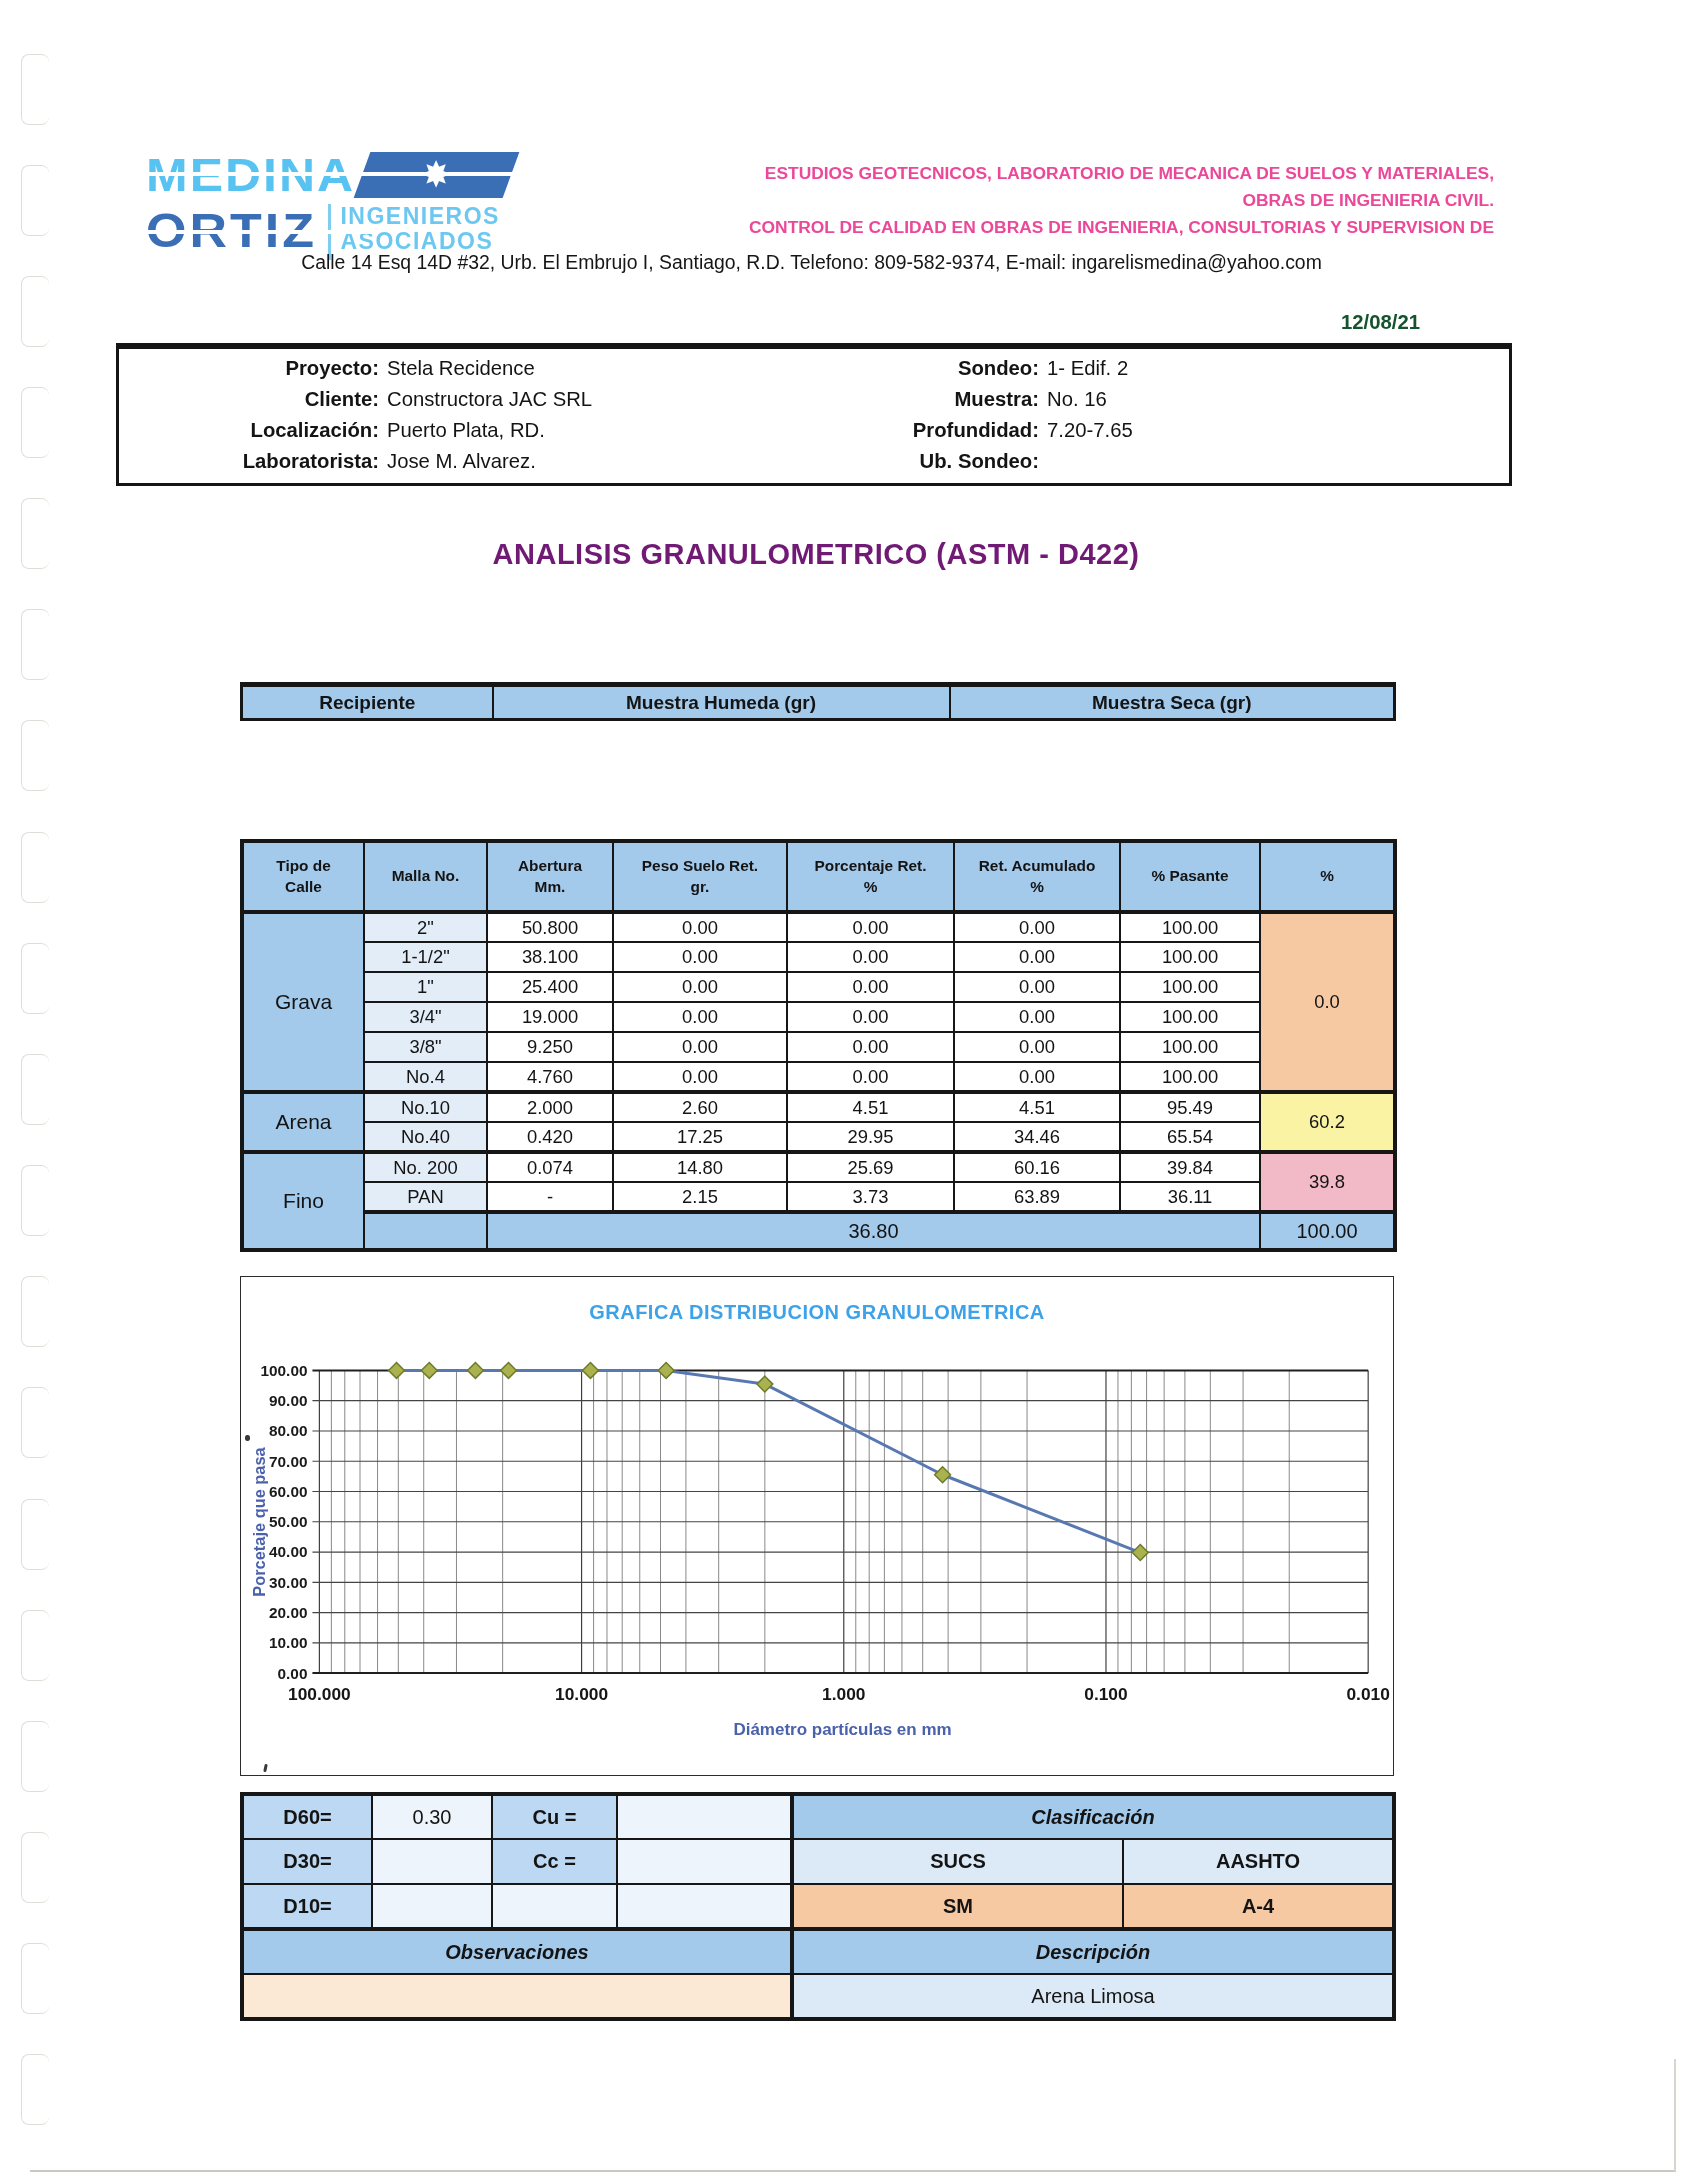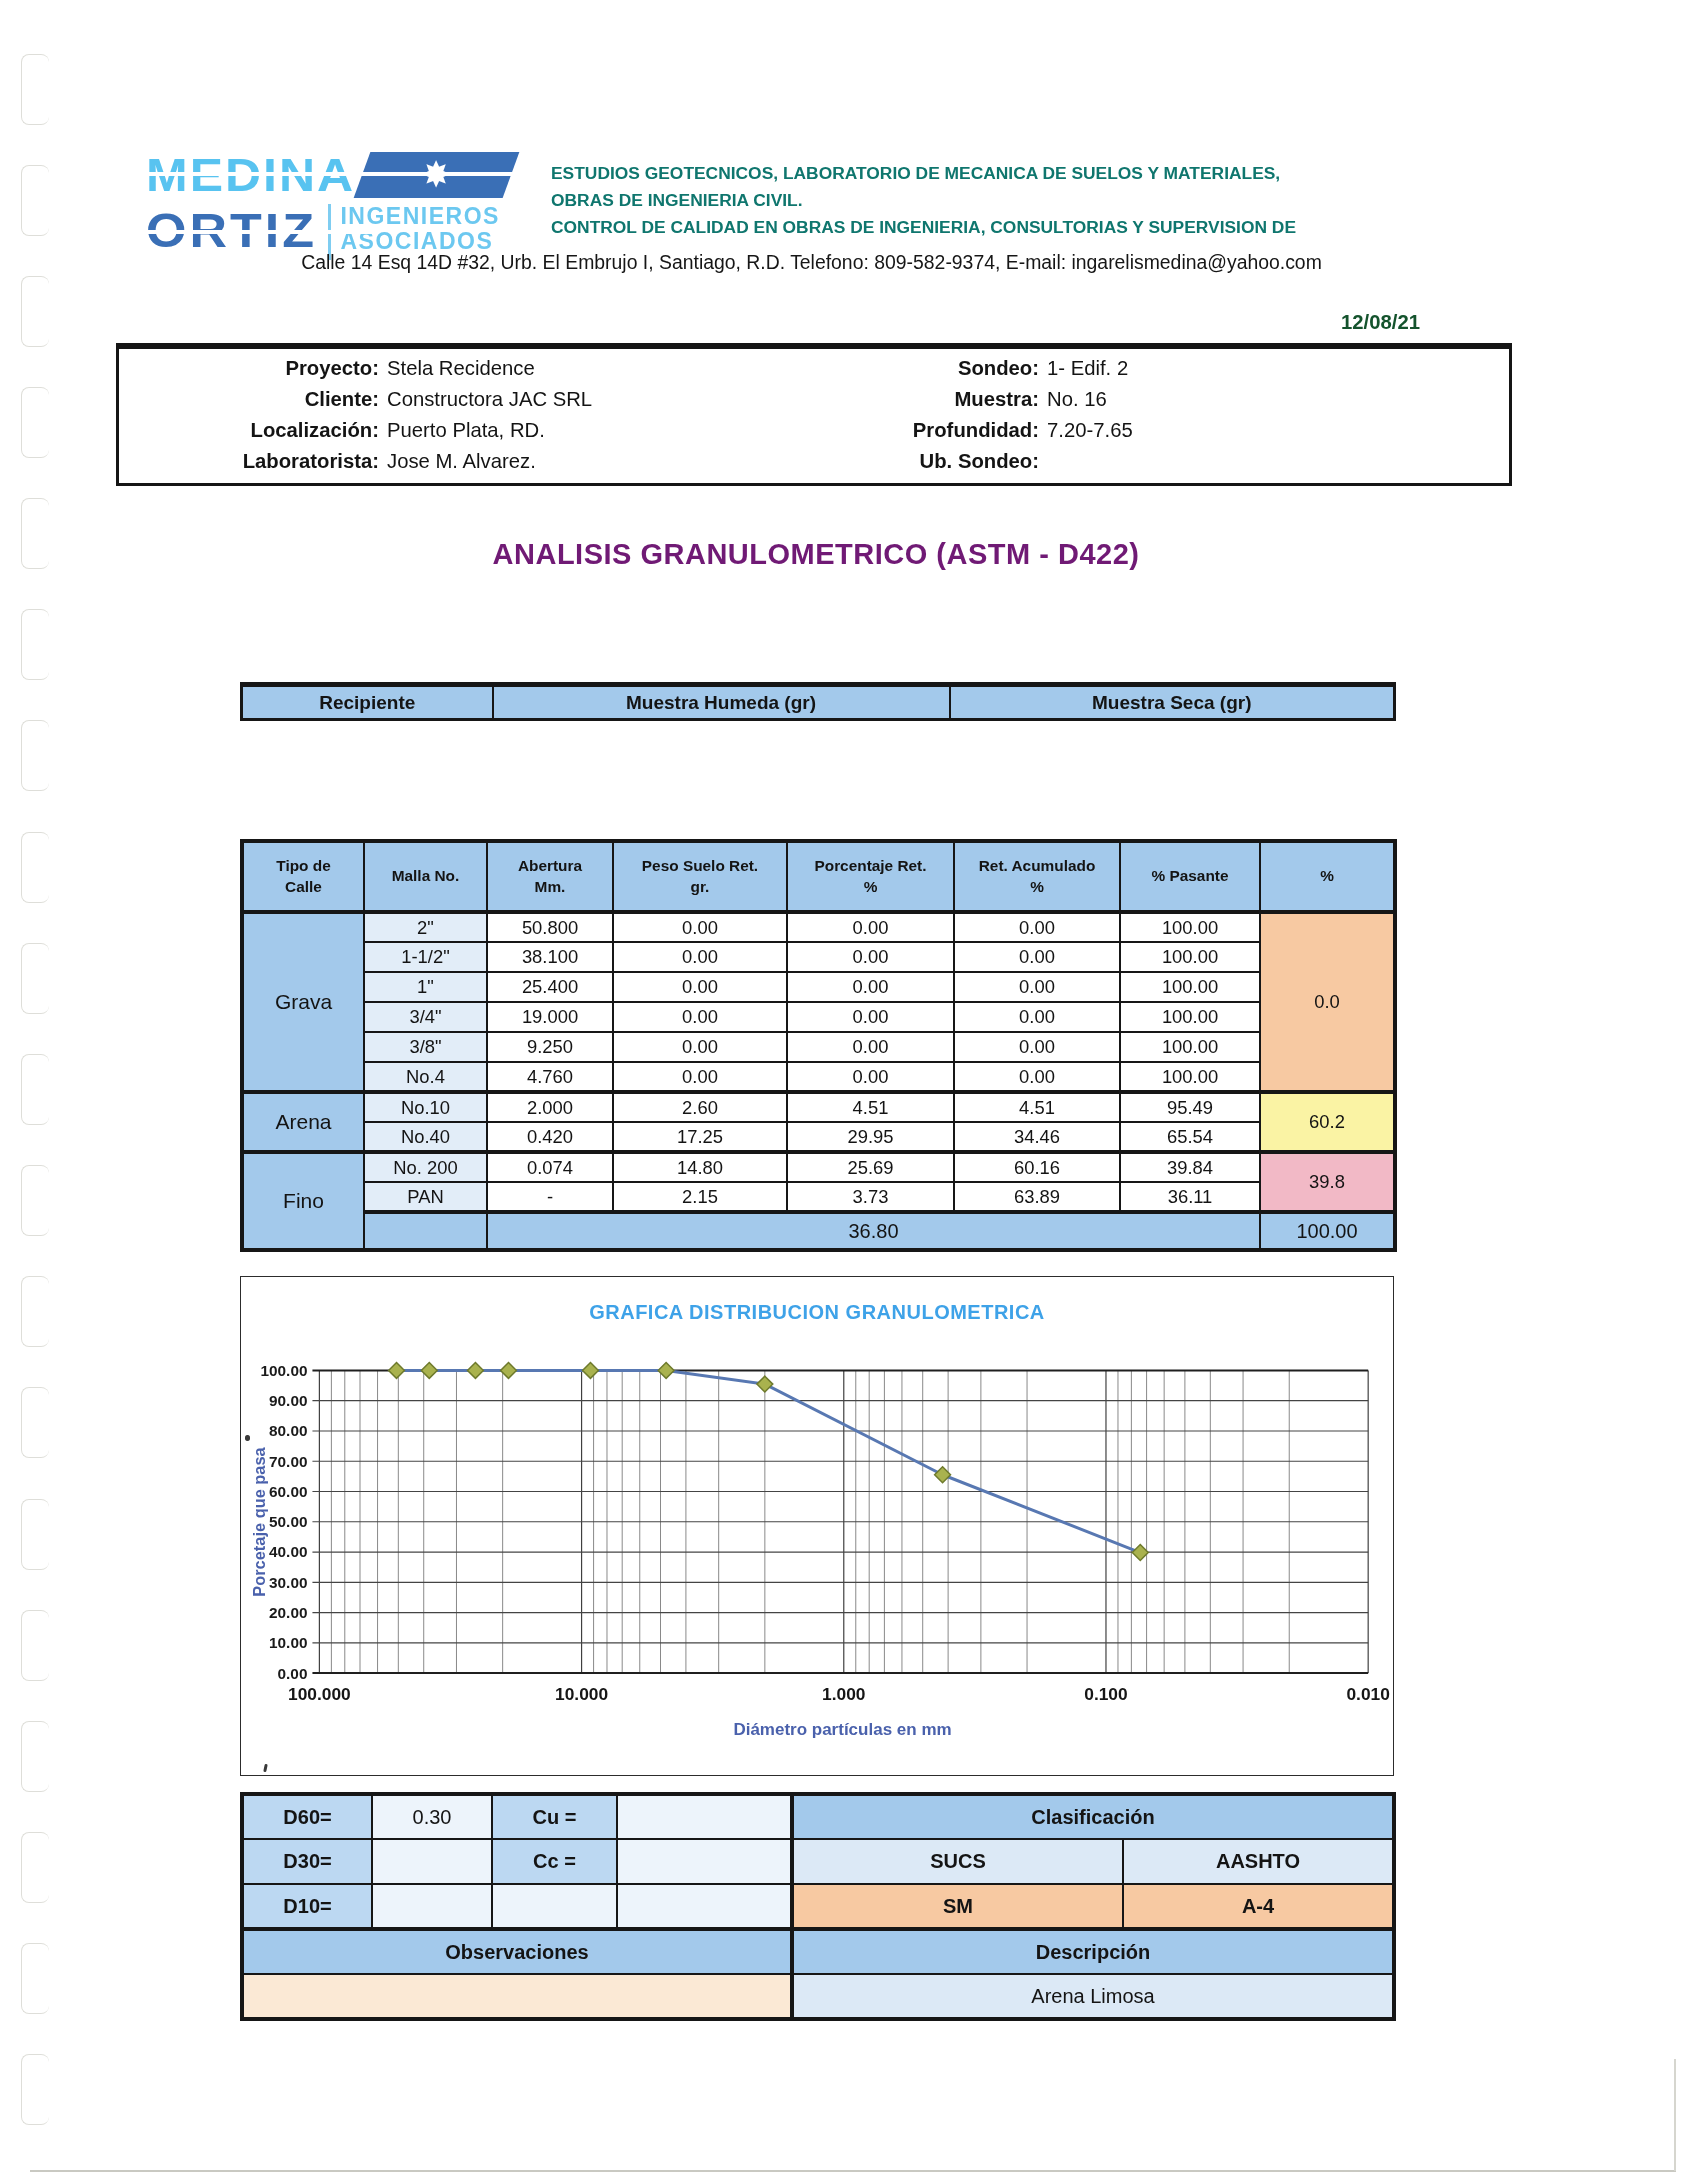--- a/index.html
+++ b/index.html
@@ -19,21 +19,21 @@
   .star-panel span{transform:skewX(20deg);color:#ffffff;font-size:36px;line-height:1;}
   .logo-row2{display:flex;align-items:flex-start;margin-top:3px;position:relative;}
   .ortiz{font-size:52px;font-weight:800;color:#3A6FB6;letter-spacing:3px;transform:scaleY(.92);line-height:1;}
   .vbar{width:3.5px;height:56px;background:#7FCDF1;margin:0 9px 0 11px;}
   .subtxt{display:flex;flex-direction:column;justify-content:center;}
   .subtxt div{font-size:23px;font-weight:600;color:#6CC8F0;letter-spacing:1.5px;line-height:1.1;}
   .stripe{position:absolute;background:#ffffff;height:4px;}
   .stripe1{left:0;top:23px;width:516px;}
   .stripe2{left:0;top:26px;width:228px;}
 
-  .head-services{position:absolute;left:551px;top:160px;width:943px;text-align:left;font-size:17.4px;font-weight:bold;color:#0f766e;line-height:1.55;}
+  .head-services{position:absolute;left:551px;top:160px;width:943px;text-align:right;font-size:17.4px;font-weight:bold;color:#ec4899;line-height:1.55;}
   .address{position:absolute;left:129px;top:251px;width:1365px;text-align:center;font-size:19.4px;color:#161616;}
 
   .report-date{position:absolute;right:267px;top:311px;font-size:20.3px;font-weight:bold;color:#14532d;}
 
   
   .info-box{position:absolute;left:116px;top:343px;width:1390px;border:3px solid #151515;border-top-width:6px;background:#fff;padding:5px 0 7px 0;}
   .info-grid{display:grid;grid-template-columns:268px 476px 184px auto;row-gap:2px;align-items:center;}
   .info-grid div{height:29px;display:flex;align-items:center;font-size:20.3px;}
   .ilbl{justify-content:flex-end;font-weight:bold;padding-right:8px;}
   .ival{justify-content:flex-start;}
@@ -71,21 +71,21 @@
   .x-title{position:absolute;left:50px;top:443px;width:1103px;text-align:center;font-size:17px;font-weight:bold;color:#4A61AC;}
   .y-title{position:absolute;left:-80px;top:235px;width:198px;height:20px;text-align:center;font-size:16.4px;font-weight:bold;color:#4A61AC;transform:rotate(-90deg);}
   svg text{font-family:"Liberation Sans",sans-serif;}
 
   
   .summary-table{position:absolute;left:240px;top:1792px;width:1152px;border:4.5px solid #161616;}
   .summary-table td{font-size:20px;}
   .summary-table tr{height:45px;}
   .lblue{background:#BCD8F2;font-weight:bold;}
   .pale{background:#EDF4FB;}
-  .medblue{background:#A3C9EB;font-weight:bold;font-size:22px;}
+  .medblue{background:#A3C9EB;font-weight:bold;font-size:22px;font-style:italic;}
   .paleblue{background:#DCE9F6;}
   .orangebg{background:#F7C9A2;font-weight:bold;font-size:21px;}
   .creambg{background:#FBE9D5;}
   .thick-top td{border-top-width:4.5px;}
   .obs-row{height:47px;}
   .content-row{height:99px;}
   .vthick{border-left-width:4px !important;}
 </style>
 </head>
 <body>

